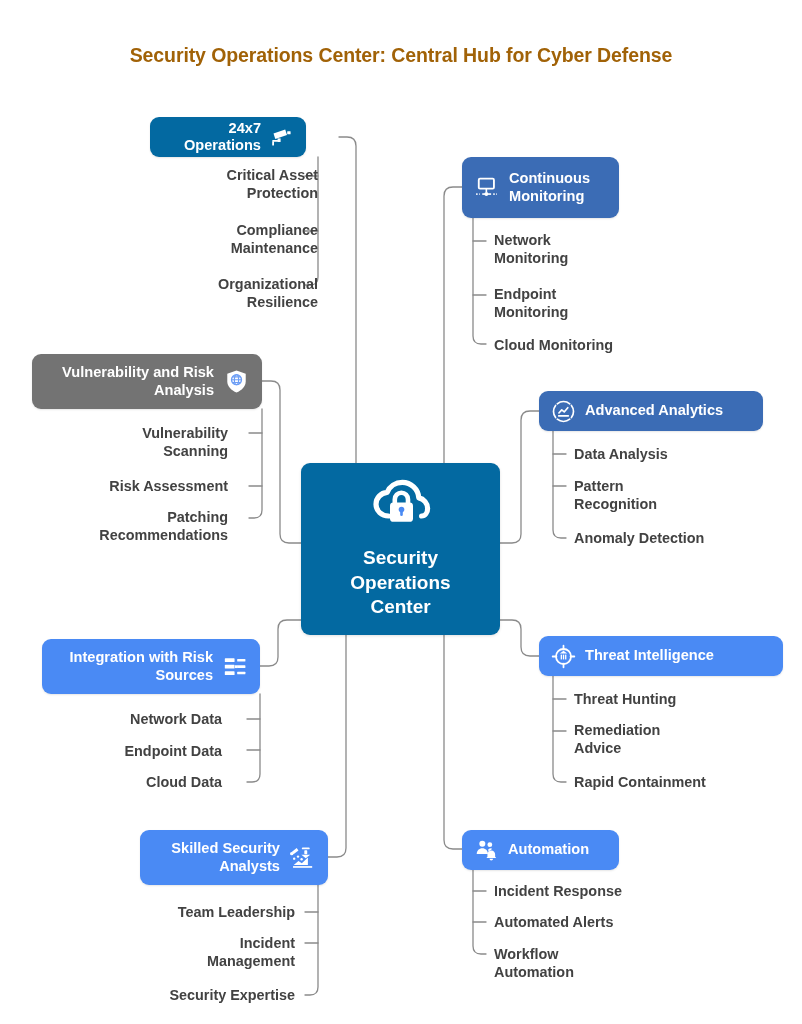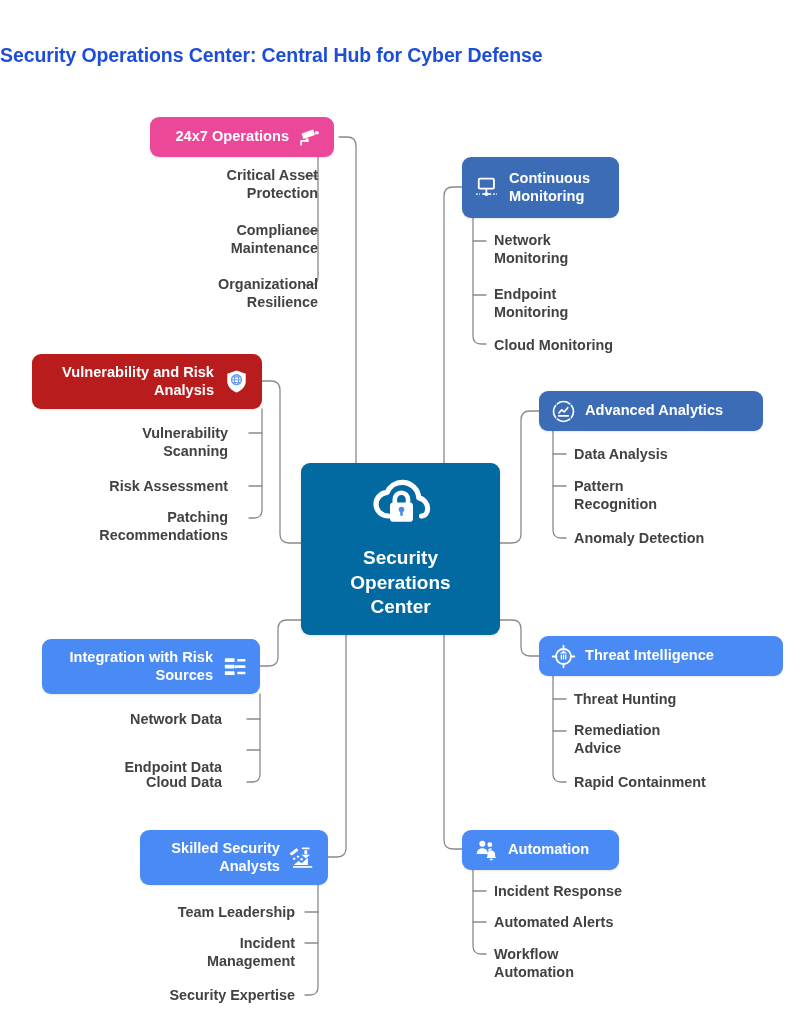--- a/index.html
+++ b/index.html
@@ -23,23 +23,24 @@
     position: absolute;
     left: 0; top: 0;
     width: 802px; height: 1024px;
     pointer-events: none;
   }
 
   .page-title {
     position: absolute;
     left: 0; top: 44px;
     width: 802px;
+    text-align: center;
     font-size: 19.5px;
     font-weight: bold;
-    color: #1d4ed8;
+    color: #a16207;
     letter-spacing: -0.1px;
   }
 
   
   .node {
     position: absolute;
     display: flex;
     align-items: center;
     border-radius: 9px;
     color: #ffffff;
@@ -130,21 +131,21 @@
       <path d="M318,885 V987 Q318,995 310,995 H305" fill="none" stroke="#8a8a8a" stroke-width="1.3" stroke-linecap="round" stroke-linejoin="round"></path>
       <path d="M318,912 h-13" fill="none" stroke="#8a8a8a" stroke-width="1.3" stroke-linecap="round" stroke-linejoin="round"></path>
       <path d="M318,943 h-13" fill="none" stroke="#8a8a8a" stroke-width="1.3" stroke-linecap="round" stroke-linejoin="round"></path>
       <path d="M473,870 V946 Q473,954 481,954 H486" fill="none" stroke="#8a8a8a" stroke-width="1.3" stroke-linecap="round" stroke-linejoin="round"></path>
       <path d="M473,891 h13" fill="none" stroke="#8a8a8a" stroke-width="1.3" stroke-linecap="round" stroke-linejoin="round"></path>
       <path d="M473,922 h13" fill="none" stroke="#8a8a8a" stroke-width="1.3" stroke-linecap="round" stroke-linejoin="round"></path>
     </svg>
 
   <div class="page-title">Security Operations Center: Central Hub for Cyber Defense</div>
 
-  <div class="node icon-right" style="left: 150px; top: 117px; width: 184px; height: 40px; background: #ec4899;">
+  <div class="node icon-right" style="left: 150px; top: 117px; width: 156px; height: 40px; background: #0369a1;">
     <span class="node-label">24x7 Operations</span>
     <span class="node-icon">
       <svg width="24" height="24" viewBox="0 0 24 24" fill="#ffffff">
         <path d="M3.5 8.6 L15.2 4.6 L17.0 9.9 L5.3 13.9 Z"></path>
         <rect x="17.2" y="6.2" width="3.4" height="3.0" rx="0.5"></rect>
         <rect x="7.6" y="13.4" width="3.0" height="3.6"></rect>
         <rect x="2.2" y="16.2" width="1.8" height="4.4" rx="0.6"></rect>
         <rect x="2.2" y="15.0" width="6.2" height="1.8" rx="0.8"></rect>
       </svg>
     </span>
@@ -157,21 +158,21 @@
         <path d="M11.4 12.8 v3.0" stroke-width="1.5"></path>
         <path d="M7.6 17.6 h8.2" stroke-width="1.5"></path>
         <circle cx="11.4" cy="17.6" r="1.8" fill="#ffffff" stroke="none"></circle>
         <path d="M2.0 17.6 h3.2 M17.8 17.6 h3.2" stroke-dasharray="1.3 1.3" stroke-width="1.5"></path>
       </svg>
     </span>
     <span class="node-label">Continuous
 Monitoring</span>
   </div>
 
-  <div class="node icon-right" style="left: 32px; top: 354px; width: 230px; height: 55px; background: #b91c1c;">
+  <div class="node icon-right" style="left: 32px; top: 354px; width: 230px; height: 55px; background: #737373;">
     <span class="node-label">Vulnerability and Risk
 Analysis</span>
     <span class="node-icon">
       <svg width="27" height="27" viewBox="0 0 24 24">
         <path d="M12 2.2 L20.2 5.2 v6.6 c0 4.6 -3.6 8.2 -8.2 10 C7.4 20 3.8 16.4 3.8 11.8 V5.2 Z" fill="#ffffff"></path>
         <circle cx="12" cy="10.4" r="4.4" fill="none" stroke="#6d9ef5" stroke-width="1.25"></circle>
         <ellipse cx="12" cy="10.4" rx="1.9" ry="4.4" fill="none" stroke="#6d9ef5" stroke-width="1.1"></ellipse>
         <path d="M7.7 10.4 h8.6 M8.4 7.9 h7.2 M8.4 12.9 h7.2" stroke="#6d9ef5" stroke-width="1.0" fill="none"></path>
       </svg>
     </span>
@@ -287,21 +288,21 @@
   <div class="leaf align-right" style="left:28px; top:477px; width:200px;">Risk Assessment</div>
   <div class="leaf align-right" style="left:28px; top:508px; width:200px;">Patching
 Recommendations</div>
 
   <div class="leaf align-left" style="left:574px; top:445px; width:220px;">Data Analysis</div>
   <div class="leaf align-left" style="left:574px; top:477px; width:220px;">Pattern
 Recognition</div>
   <div class="leaf align-left" style="left:574px; top:529px; width:220px;">Anomaly Detection</div>
 
   <div class="leaf align-right" style="left:42px; top:710px; width:180px;">Network Data</div>
-  <div class="leaf align-right" style="left:42px; top:742px; width:180px;margin-top:16px;">Endpoint Data</div>
+  <div class="leaf align-right" style="left:42px; top:742px; width:180px;">Endpoint Data</div>
   <div class="leaf align-right" style="left:42px; top:773px; width:180px;">Cloud Data</div>
 
   <div class="leaf align-left" style="left:574px; top:690px; width:220px;">Threat Hunting</div>
   <div class="leaf align-left" style="left:574px; top:721px; width:220px;">Remediation
 Advice</div>
   <div class="leaf align-left" style="left:574px; top:773px; width:220px;">Rapid Containment</div>
 
   <div class="leaf align-right" style="left:100px; top:903px; width:195px;">Team Leadership</div>
   <div class="leaf align-right" style="left:100px; top:934px; width:195px;">Incident
 Management</div>

